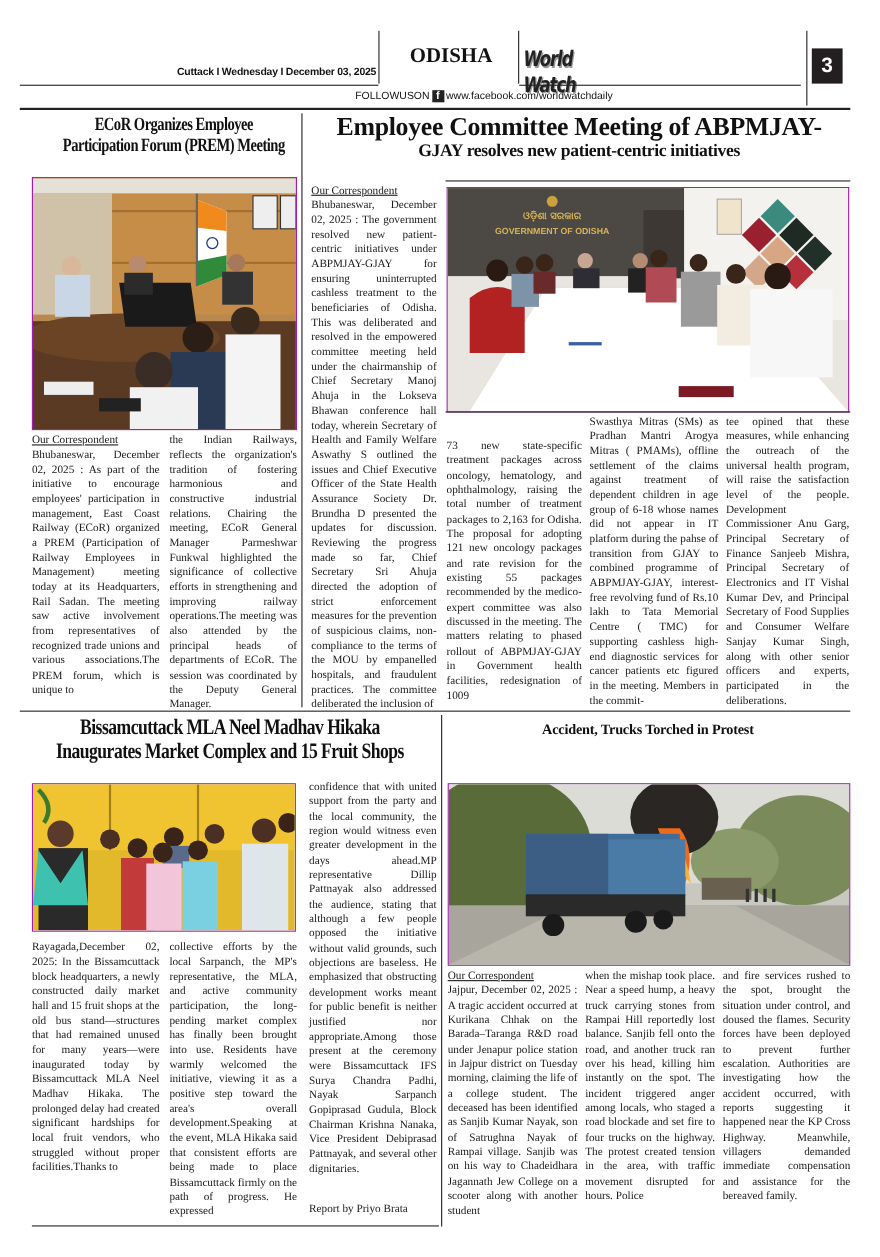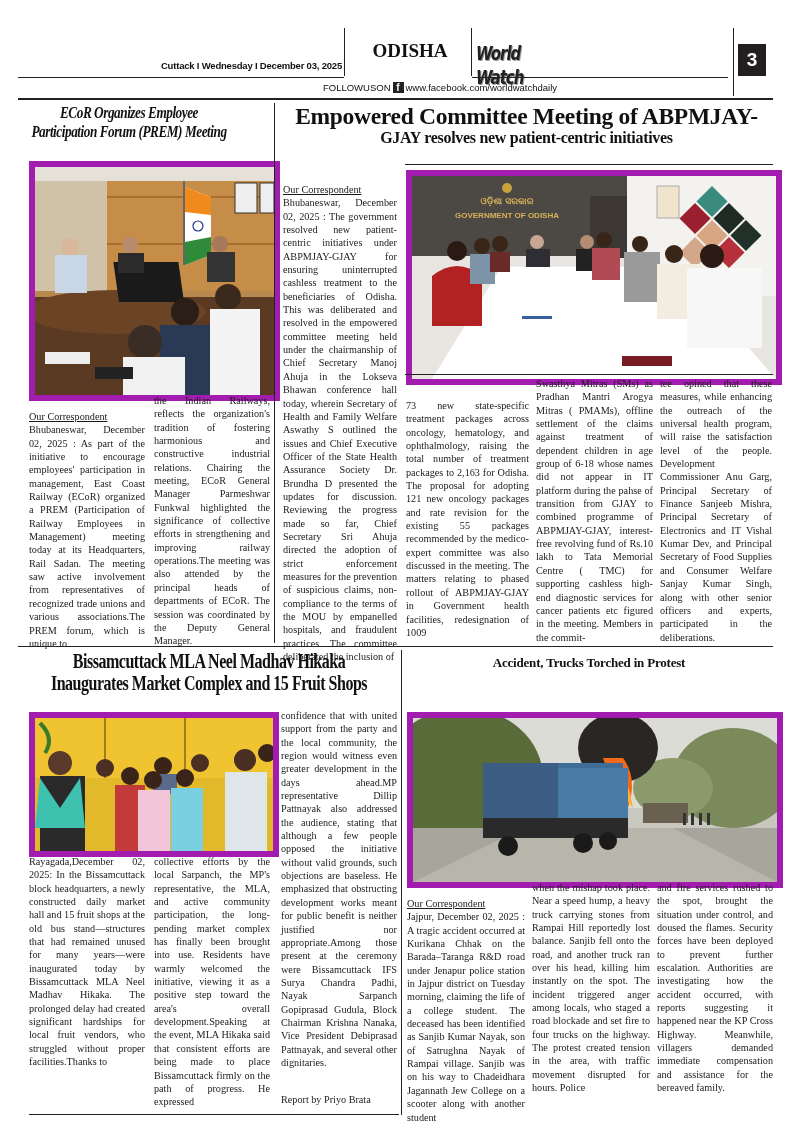--- a/index.html
+++ b/index.html
@@ -15,46 +15,46 @@
   .pagenum { left: 738px; top: 44px; width: 28px; height: 32px; background: #231f20; color: #fff; font-family: "Liberation Sans", sans-serif; font-weight: bold; font-size: 19px; text-align: center; line-height: 32px; }
   .follow { left: 180px; top: 82px; width: 520px; font-size: 9.5px; font-family: "Liberation Sans", sans-serif; display: flex; align-items: center; gap: 2px; justify-content: center; }
   .fb-icon { display: inline-block; width: 11px; height: 11px; background: #222; color: #fff; font-weight: bold; font-size: 10px; line-height: 12px; text-align: center; font-family: "Liberation Sans", sans-serif; }
 
   
   .hl-cond { font-family: "Liberation Serif", serif; font-weight: bold; text-align: center; line-height: 1.12; letter-spacing: -0.6px; transform-origin: center top; }
   .hl { font-family: "Liberation Serif", serif; font-weight: bold; text-align: center; line-height: 1.12; }
 
   
   .col { position: absolute; font-size: 10.2px; line-height: 13.35px; text-align: justify; font-family: "Liberation Serif", serif; color: #1a1a1a; }
-  .byline { text-decoration: underline; display: block; text-align: left; margin-top: 16px; }
+  .byline { text-decoration: underline; display: block; text-align: left; }
   .sig { display: block; text-align: left; margin-top: 24px; }
 
   
-  .photo { position: absolute; border: 6px solid #a21caf; overflow: hidden; text-align: center; }
+  .photo { position: absolute; border: 1px solid #a21caf; overflow: hidden; text-align: center; }
 </style>
 </head>
 <body>
 
 <div class="abs dateline">Cuttack I Wednesday  I December 03, 2025</div>
 <div class="vline" style="left:344px; top:28px; height:48px;"></div>
 <div class="abs section-name">ODISHA</div>
 <div class="vline" style="left:471px; top:28px; height:48px;"></div>
 <div class="abs logo">World Watch</div>
 <div class="hline" style="left:18px; top:77px; width:326px; height:1px;"></div>
 <div class="hline" style="left:472px; top:77px; width:256px; height:1px;"></div>
 <div class="vline" style="left:733px; top:28px; height:68px;"></div>
 <div class="abs pagenum">3</div>
 <div class="abs follow">
   <span>FOLLOWUSON</span>
   <span class="fb-icon">f</span>
   <span>www.facebook.com/worldwatchdaily</span>
 </div>
 <div class="hline" style="left:18px; top:98px; width:755px; height:1.5px;"></div>
 
-<div class="abs" style="left:2px; top:103px; width:254px;font-style:italic;">
+<div class="abs" style="left:31px; top:103px; width:254px;">
   <div class="hl-cond" style="font-size:17px; transform:scaleX(0.78); width:326px; margin-left:-36px;">ECoR Organizes Employee</div>
   <div class="hl-cond" style="font-size:17px; transform:scaleX(0.78); width:326px; margin-left:-36px;">Participation Forum (PREM) Meeting</div>
 </div>
 
 <div class="photo" style="left:29px; top:161px; width:239px; height:228px; background:#c9a46c;">
   <svg width="239" height="228" viewBox="0 0 239 228">
     <rect x="0" y="0" width="239" height="228" fill="#b8894f"></rect>
     <rect x="0" y="0" width="239" height="14" fill="#e6e1d8"></rect>
     <rect x="0" y="14" width="72" height="110" fill="#cfc2a8"></rect>
     <rect x="72" y="14" width="167" height="110" fill="#c58d47"></rect>
@@ -91,21 +91,21 @@
   <span class="byline">Our Correspondent</span>
   <span>Bhubaneswar, December 02, 2025 : As part of the initiative to encourage employees' participation in management, East Coast Railway (ECoR) organized a PREM (Participation of Railway Employees in Management) meeting today at its Headquarters, Rail Sadan. The meeting saw active involvement from representatives of recognized trade unions and various associations.The PREM forum, which is unique to</span>
 </div>
 <div class="col" style="left:154px; top:394px; width:116px;">
   <span>the Indian Railways, reflects the organization's tradition of fostering harmonious and constructive industrial relations. Chairing the meeting, ECoR General Manager Parmeshwar Funkwal highlighted the significance of collective efforts in strengthening and improving railway operations.The meeting was also attended by the principal heads of departments of ECoR. The session was coordinated by the Deputy General Manager.</span>
 </div>
 
 <div class="vline" style="left:274px; top:103px; height:540px;"></div>
 
 <div class="abs" style="left:280px; top:103px; width:493px;">
-  <div class="hl" style="font-size:23.5px; letter-spacing:-0.3px;">Empowered Committee Meeting of ABPMJAY-</div>
+  <div class="hl" style="font-size:23.5px; letter-spacing:-0.3px;">Employee Committee Meeting of ABPMJAY-</div>
   <div class="hl" style="font-size:16px; letter-spacing:-0.3px;">GJAY resolves new patient-centric initiatives</div>
 </div>
 <div class="hline" style="left:405px; top:164px; width:368px; height:1px;"></div>
 
 <div class="col" style="left:283px; top:167px; width:114px;">
   <span class="byline">Our Correspondent</span>
   <span>Bhubaneswar, December 02, 2025 : The government resolved new patient-centric initiatives under ABPMJAY-GJAY for ensuring uninterrupted cashless treatment to the beneficiaries of Odisha. This was deliberated and resolved in the empowered committee meeting held under the chairmanship of Chief Secretary Manoj Ahuja in the Lokseva Bhawan conference hall today, wherein Secretary of Health and Family Welfare Aswathy S outlined the issues and Chief Executive Officer of the State Health Assurance Society Dr. Brundha D presented the updates for discussion. Reviewing the progress made so far, Chief Secretary Sri Ahuja directed the adoption of strict enforcement measures for the prevention of suspicious claims, non-compliance to the terms of the MOU by empanelled hospitals, and fraudulent practices. The committee deliberated the inclusion of</span>
 </div>
 
 <div class="photo" style="left:406px; top:170px; width:364px; height:203px;">

